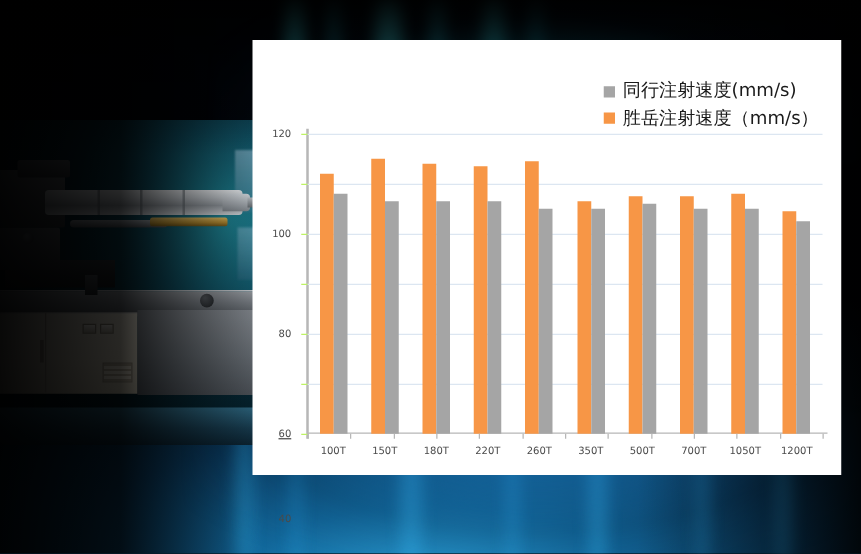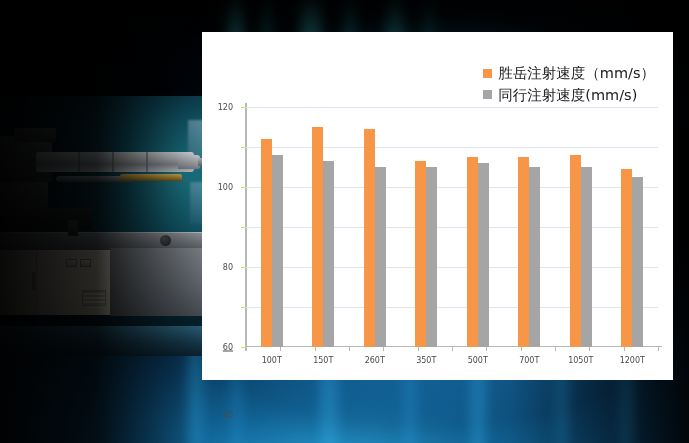--- a/index.html
+++ b/index.html
@@ -356,26 +356,26 @@
     <div class="nozzle"></div>
     <div class="nozzle-tip"></div>
   </div>
 
   <div class="vignette"></div>
 
   <div class="panel">
 
     <div class="legend">
       <div class="legend-row">
+        <span class="legend-swatch" style="background: rgb(165, 165, 165);"></span>
+        <span class="legend-label">同行注射速度(mm/s)</span>
+      </div>
+      <div class="legend-row">
         <span class="legend-swatch" style="background: rgb(247, 150, 70);"></span>
         <span class="legend-label">胜岳注射速度（mm/s）</span>
-      </div>
-      <div class="legend-row">
-        <span class="legend-swatch" style="background: rgb(165, 165, 165);"></span>
-        <span class="legend-label">同行注射速度(mm/s)</span>
       </div>
     </div>
 
     <div class="plot" id="plot">
       <div class="y-axis"></div>
       <div class="x-axis"></div>
       <div id="gridlayer">
           <div class="y-tick" style="top: 240px;"></div>
           <div class="grid-line" style="top: 200px;"></div>
           <div class="y-tick" style="top: 200px;"></div>
@@ -403,20 +403,30 @@
       <div class="groups" id="groups">
           <div class="group">
             <div class="bar a" title="104" style="height: 208px; background: rgb(247, 150, 70);"></div>
             <div class="bar b" title="96" style="height: 192px; background: rgb(165, 165, 165);"></div>
             <div class="x-label">100T</div>
           </div>
           <div class="group">
             <div class="bar a" title="110" style="height: 220px; background: rgb(247, 150, 70);"></div>
             <div class="bar b" title="93" style="height: 186px; background: rgb(165, 165, 165);"></div>
             <div class="x-label">150T</div>
+          </div>
+          <div class="group">
+            <div class="bar a" title="108" style="height: 216px; background: rgb(247, 150, 70);"></div>
+            <div class="bar b" title="93" style="height: 186px; background: rgb(165, 165, 165);"></div>
+            <div class="x-label">180T</div>
+          </div>
+          <div class="group">
+            <div class="bar a" title="107" style="height: 214px; background: rgb(247, 150, 70);"></div>
+            <div class="bar b" title="93" style="height: 186px; background: rgb(165, 165, 165);"></div>
+            <div class="x-label">220T</div>
           </div>
           <div class="group">
             <div class="bar a" title="109" style="height: 218px; background: rgb(247, 150, 70);"></div>
             <div class="bar b" title="90" style="height: 180px; background: rgb(165, 165, 165);"></div>
             <div class="x-label">260T</div>
           </div>
           <div class="group">
             <div class="bar a" title="93" style="height: 186px; background: rgb(247, 150, 70);"></div>
             <div class="bar b" title="90" style="height: 180px; background: rgb(165, 165, 165);"></div>
             <div class="x-label">350T</div>

